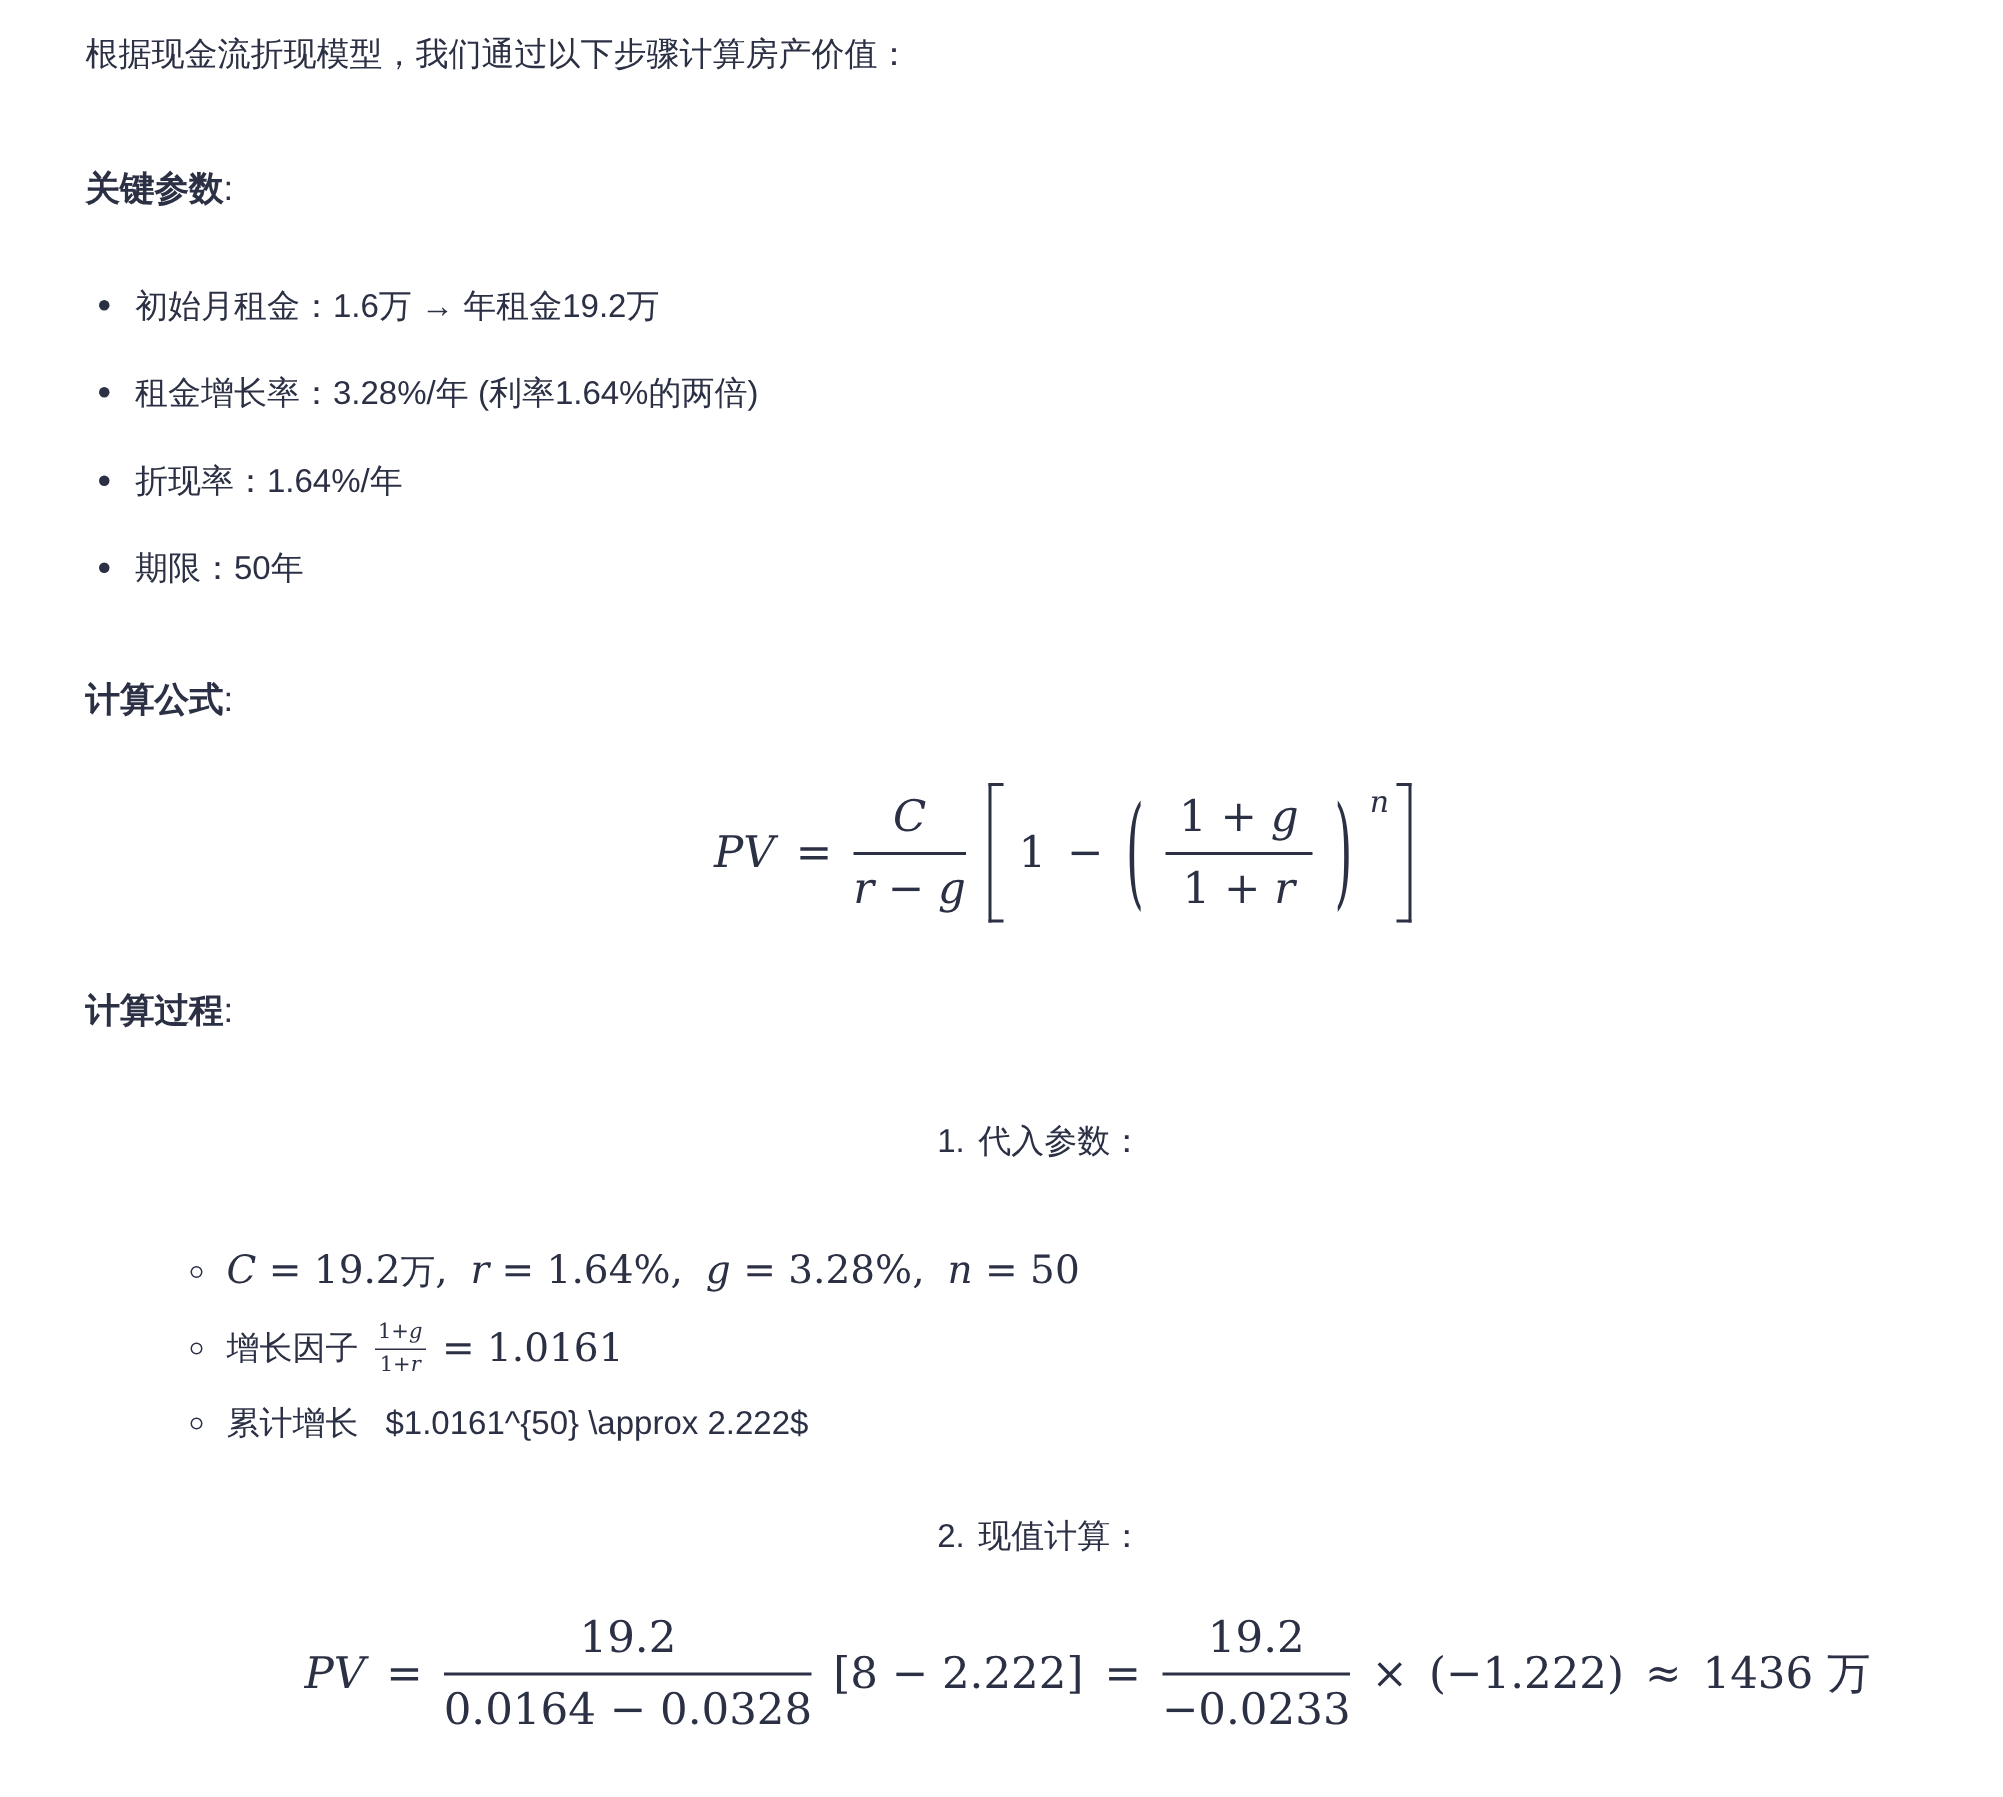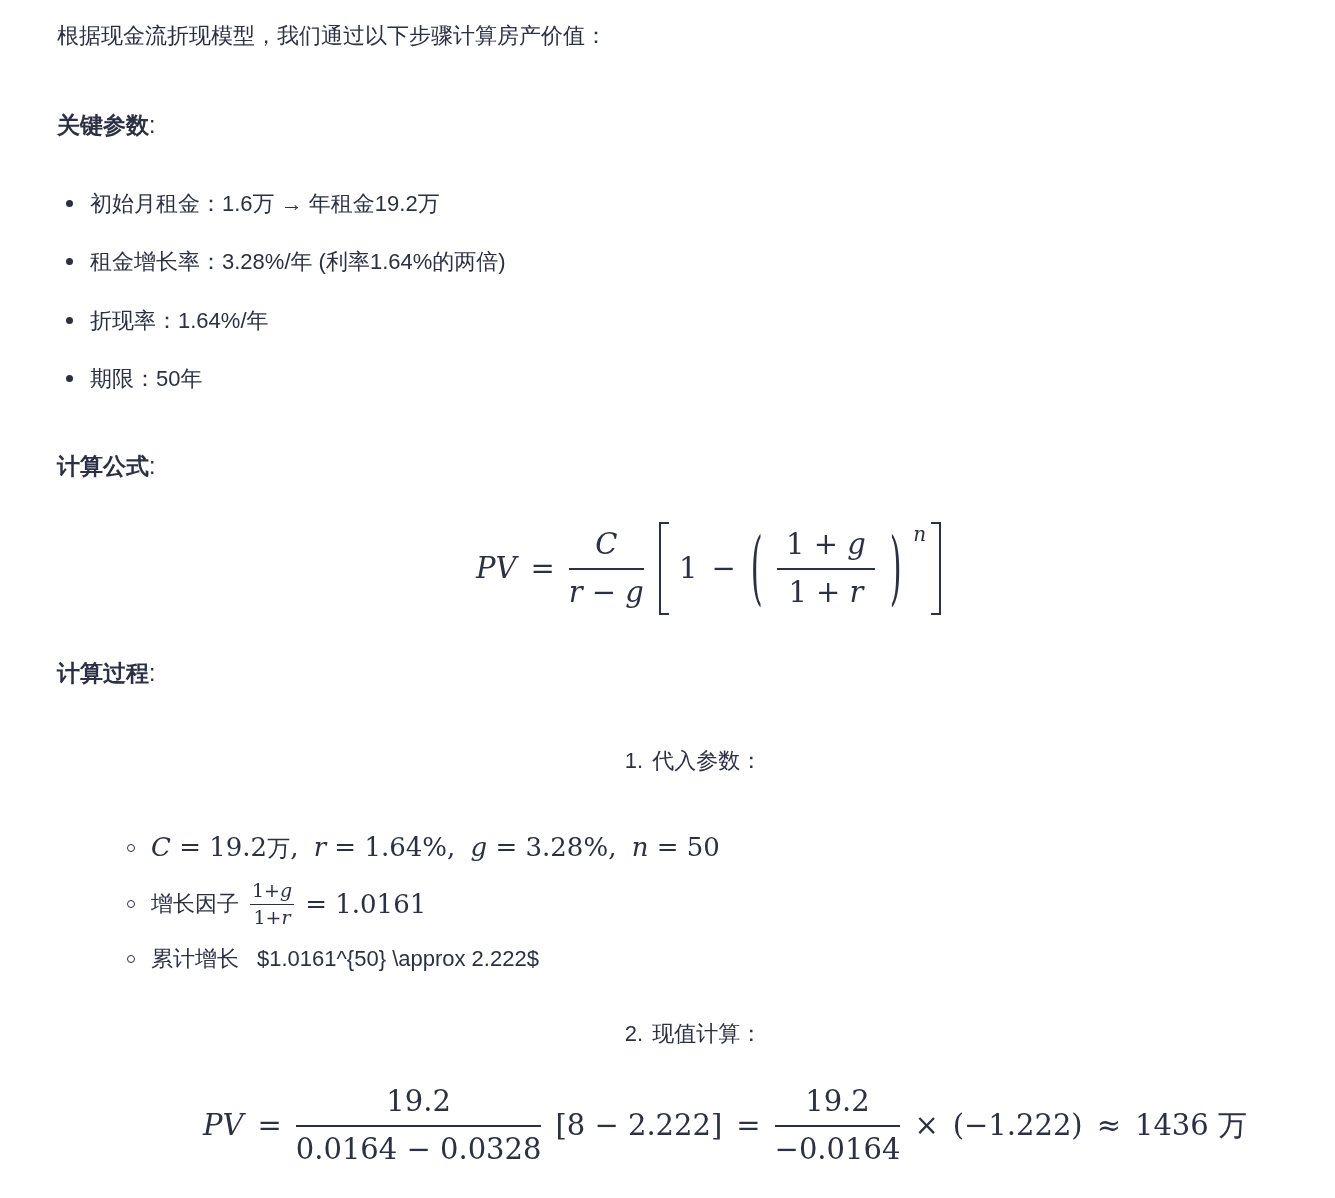--- a/index.html
+++ b/index.html
@@ -53,21 +53,21 @@
   .sublist { margin: 55px 0 0 70px; }
   .srow { display: flex; align-items: center; margin-bottom: 16px; }
   .circ { width: 8px; height: 8px; border: 1.5px solid currentColor; border-radius: 50%;
           margin-right: 16px; flex: none; }
   .mline { font-family: "DejaVu Serif", "Liberation Serif", serif; font-size: 26px; line-height: 1.3; }
   .mline .cjk { font-family: "Liberation Sans", "DejaVu Sans", sans-serif; font-size: 23px; }
   .mline .sep { margin-right: 7px; }
   .glabel { line-height: 1.3; }
   .ifrac { display: inline-flex; flex-direction: column; text-align: center;
            font-family: "DejaVu Serif", "Liberation Serif", serif;
-           font-size: 19px; line-height: 1.05; margin: 0 11px; }
+           font-size: 14px; line-height: 1.05; margin: 0 11px; }
   .ifrac .fnum { padding: 0 2px 4px; border-bottom: 1.5px solid currentColor; }
   .ifrac .fden { padding-top: 3px; }
   .meq { font-family: "DejaVu Serif", "Liberation Serif", serif; font-size: 26px; }
   .latex { margin-left: 18px; }
 </style>
 </head>
 <body style="color: rgb(43, 48, 68); background: rgb(255, 255, 255);">
 
 <div class="doc">
 
@@ -153,21 +153,21 @@
     <span class="tok it">PV</span>
     <span class="tok">=</span>
     <span class="frac">
       <span class="fnum">19.2</span>
       <span class="fden">0.0164 − 0.0328</span>
     </span>
     <span class="tok">[8 − 2.222]</span>
     <span class="tok">=</span>
     <span class="frac">
       <span class="fnum">19.2</span>
-      <span class="fden">−0.0164</span>
+      <span class="fden">−0.0233</span>
     </span>
     <span class="tok">×</span>
     <span class="tok">(−1.222)</span>
     <span class="tok">≈</span>
     <span class="tok">1436 万</span>
   </div>
 
 </div>
 
 </body></html>

